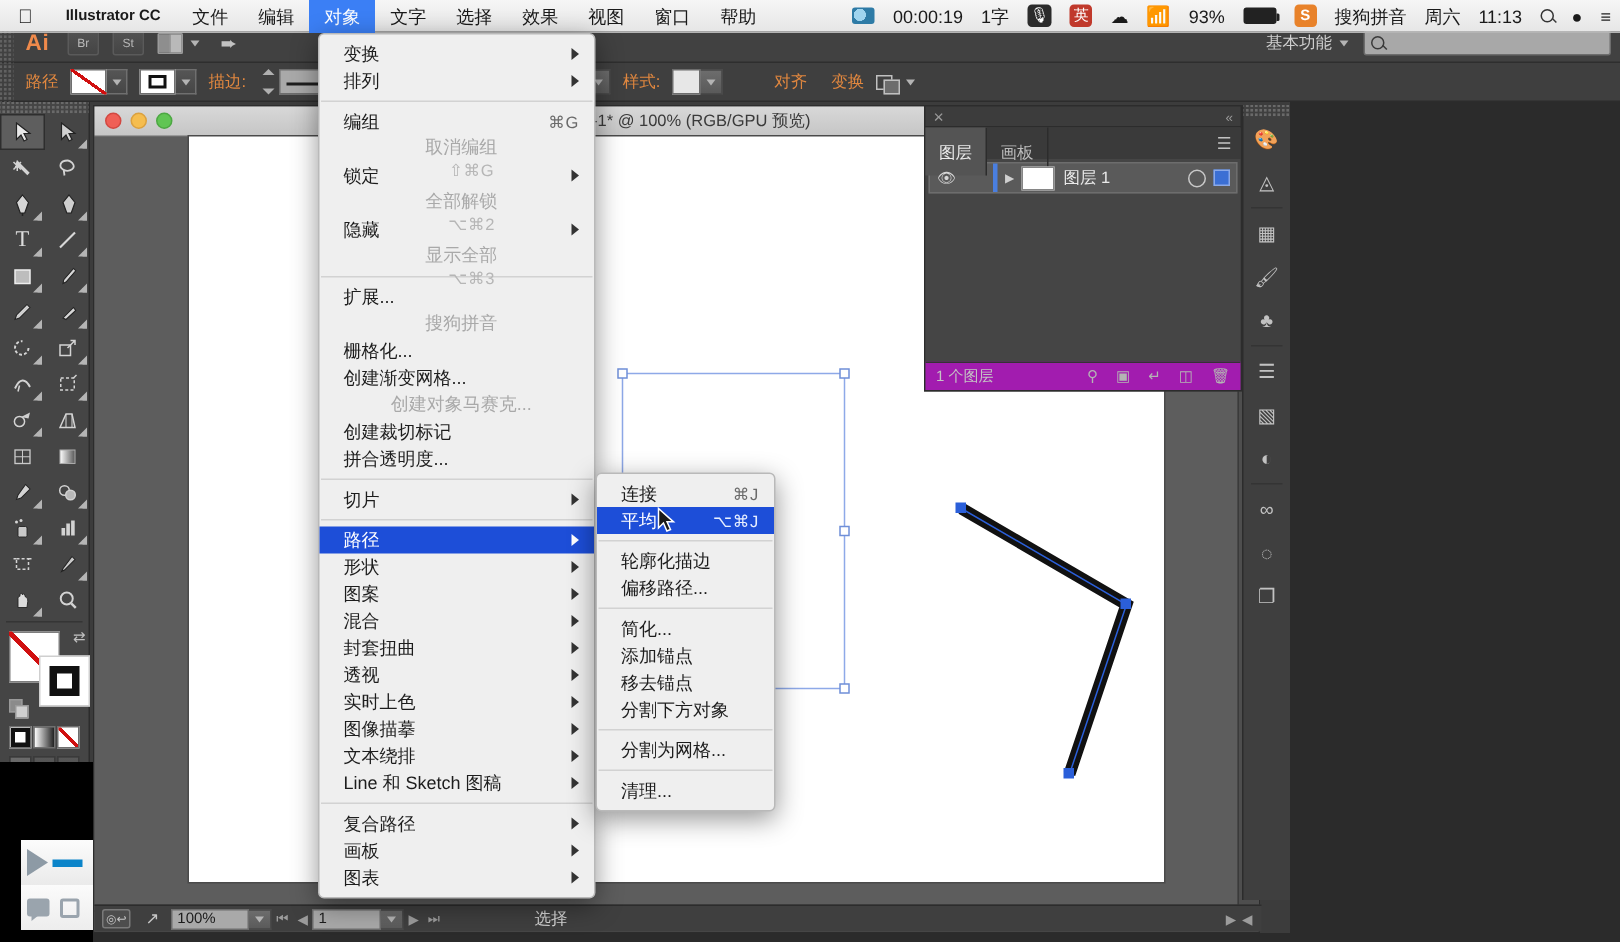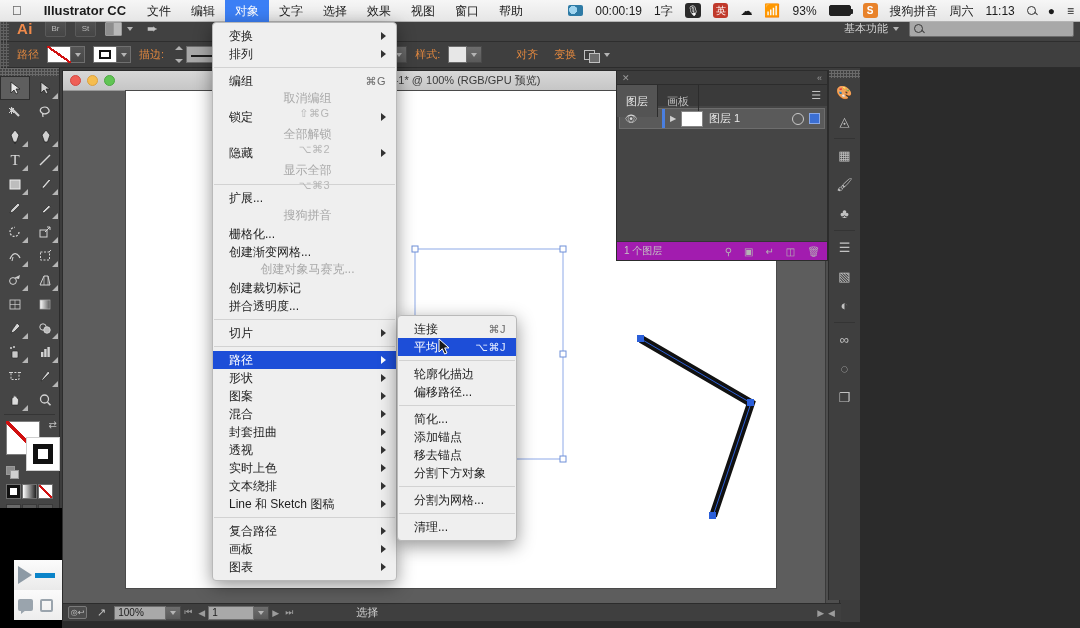--- a/index.html
+++ b/index.html
@@ -14,21 +14,21 @@
   
   .macbar {
     position: absolute; top: 0; left: 0; width: 1080px; height: 22px;
     background: linear-gradient(#f6f6f6, #e6e6e6);
     border-bottom: 1px solid #b4b4b4;
     display: flex; align-items: center;
     font-size: 12px; color: #1a1a1a;
     z-index: 60;
   }
   .macbar .apple { padding: 0 11px 0 12px; font-size: 13px; line-height: 1; }
-  .macbar .appname { font-weight: bold; padding: 0 11px; font-size: 13px; }
+  .macbar .appname { font-weight: bold; padding: 0 11px; font-size: 10px; }
   .macbar .mitem { padding: 0 10px; height: 22px; line-height: 22px; }
   .macbar .mitem.active { background: #3b7ff5; color: #fff; }
   .macbar .spacer { flex: 1; }
   .macbar .ritem { padding: 0 6px; height: 22px; line-height: 22px; display: flex; align-items: center; gap: 4px;}
   .macbar .ritem.time { font-variant-numeric: tabular-nums; }
   .badge-sq {
     display: inline-block; min-width: 15px; height: 15px; line-height: 15px;
     background: #2b2b2b; color: #fff; border-radius: 3px; text-align: center;
     font-size: 10px; padding: 0 2px;
   }
@@ -793,20 +793,24 @@
       </div>
     <div class="mrow">
         <span class="lbl">透视</span>
         <span class="arw"></span>
       </div>
     <div class="mrow">
         <span class="lbl">实时上色</span>
         <span class="arw"></span>
       </div>
     <div class="mrow">
+        <span class="lbl">图像描摹</span>
+        <span class="arw"></span>
+      </div>
+    <div class="mrow">
         <span class="lbl">文本绕排</span>
         <span class="arw"></span>
       </div>
     <div class="mrow">
         <span class="lbl">Line 和 Sketch 图稿</span>
         <span class="arw"></span>
       </div>
     <div class="msep"></div>
     <div class="mrow">
         <span class="lbl">复合路径</span>

